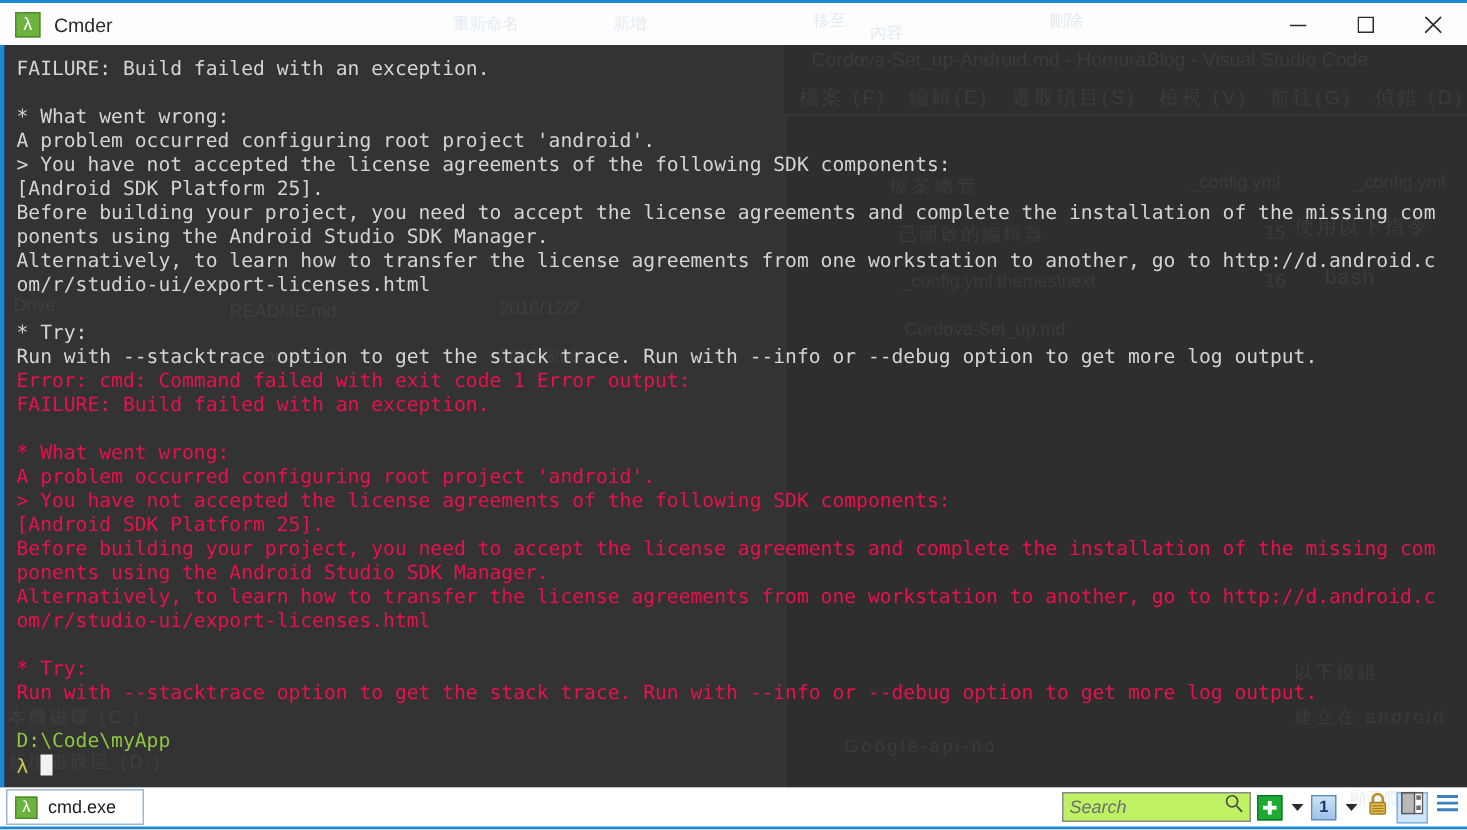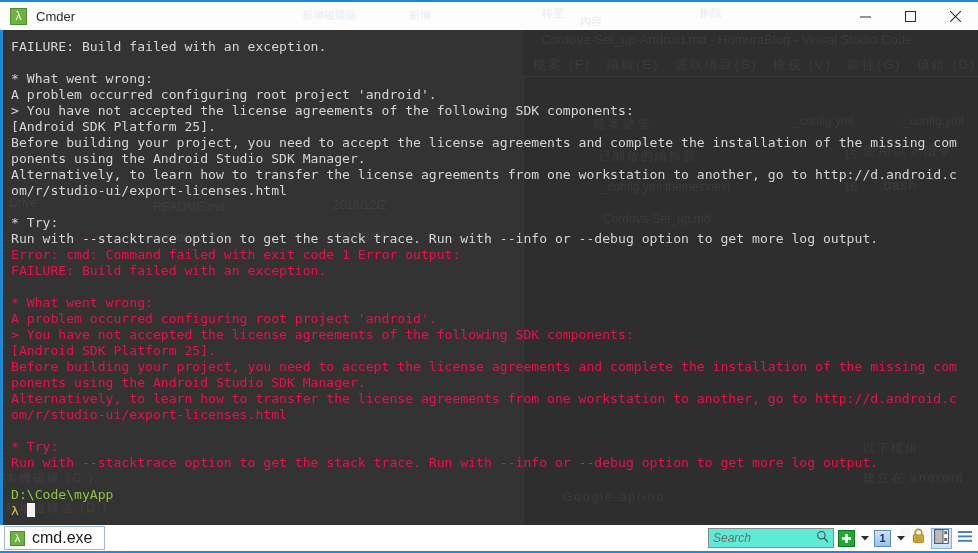--- a/index.html
+++ b/index.html
@@ -192,36 +192,36 @@
     background: #6db33f;
     border: 1px solid #4e8c2c;
     box-sizing: border-box;
     display: flex;
     align-items: center;
     justify-content: center;
     color: #fff;
     font-size: 11px;
     line-height: 1;
   }
-  .tab-label { font-size: 16px; color: #1b1b1b; }
+  .tab-label { font-size: 12px; color: #1b1b1b; }
 
   .sb-right {
     position: absolute;
     right: 4px;
     top: 2px;
     height: 22px;
     display: flex;
     align-items: center;
     gap: 3px;
     z-index: 3;
   }
   .searchbox {
     width: 126px;
     height: 20px;
-    background: #5eead4;
+    background: #bef264;
     border: 1px solid #8a8a8a;
     box-sizing: border-box;
     display: flex;
     align-items: center;
     padding: 0 4px;
     position: relative;
   }
   .searchbox .ph {
     font-size: 12px;
     font-style: italic;
@@ -271,21 +271,21 @@
     justify-content: center;
   }
 </style>
 </head>
 <body>
 
 <div id="app">
 
   <div class="titlebar">
     <div class="titlebar-ghost">
-      <span style="left:302px;top:6px;">新增磁碟區</span>
+      <span style="left:302px;top:6px;">重新命名</span>
       <span style="left:392px;top:6px;margin-left:17px;">新增</span>
       <span style="left:542px;top:4px;">移至</span>
       <span style="left:600px;top:4px;margin-top:30px;">複製到</span>
       <span style="left:700px;top:4px;">刪除</span>
       <span style="left:580px;top:12px;">內容</span>
     </div>
 
     <div class="app-icon">
       <span>λ</span>
     </div>

